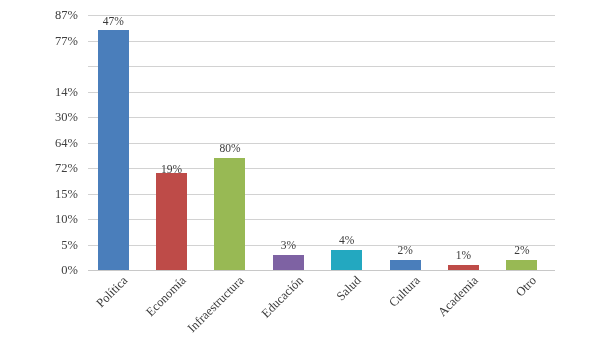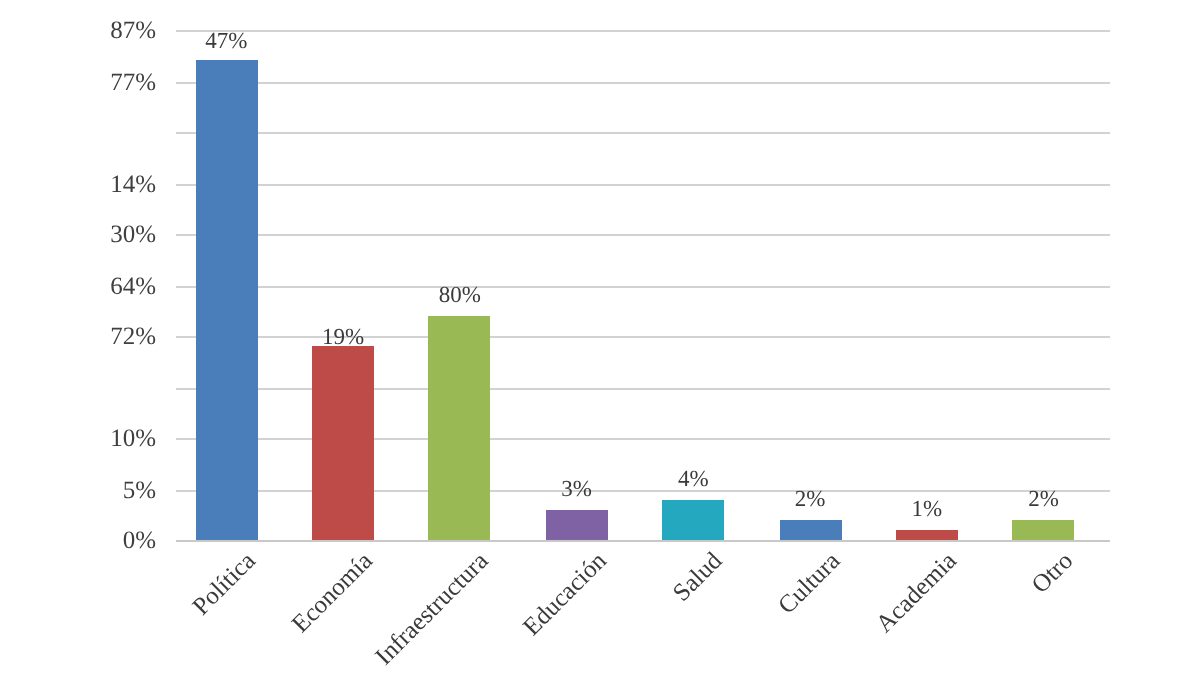--- a/index.html
+++ b/index.html
@@ -111,20 +111,21 @@
 </style>
 </head>
 <body>
 
 <div id="chart-root">
 
   <div id="y-axis">
       <div class="y-tick-label" style="top: 270px;">0%</div>
       <div class="y-tick-label" style="top: 244.5px;">5%</div>
       <div class="y-tick-label" style="top: 219px; padding-left: 36px;">10%</div>
+      <div class="y-tick-label" style="top: 193.5px;">15%</div>
       <div class="y-tick-label" style="top: 168px;">72%</div>
       <div class="y-tick-label" style="top: 142.5px;">64%</div>
       <div class="y-tick-label" style="top: 117px;">30%</div>
       <div class="y-tick-label" style="top: 91.5px;">14%</div>
       <div class="y-tick-label" style="top: 40.5px;">77%</div>
       <div class="y-tick-label" style="top: 15px;">87%</div>
     </div>
 
   <div id="plot-area">
       <div class="gridline baseline" style="top: 255px;"></div>

